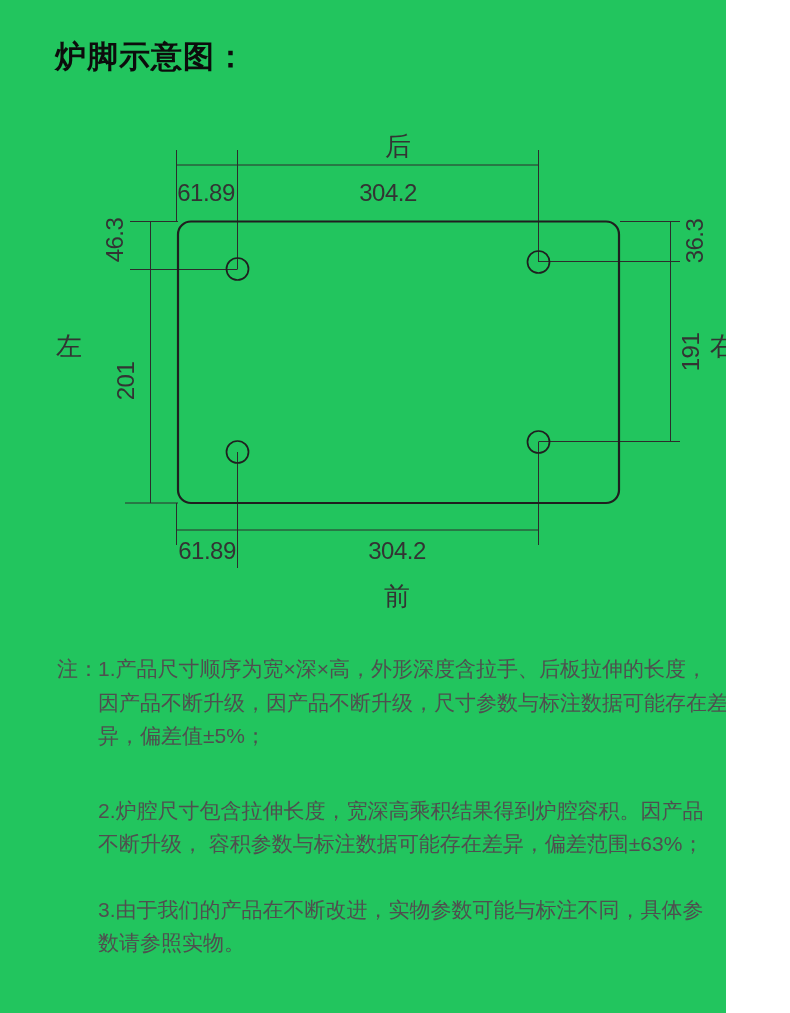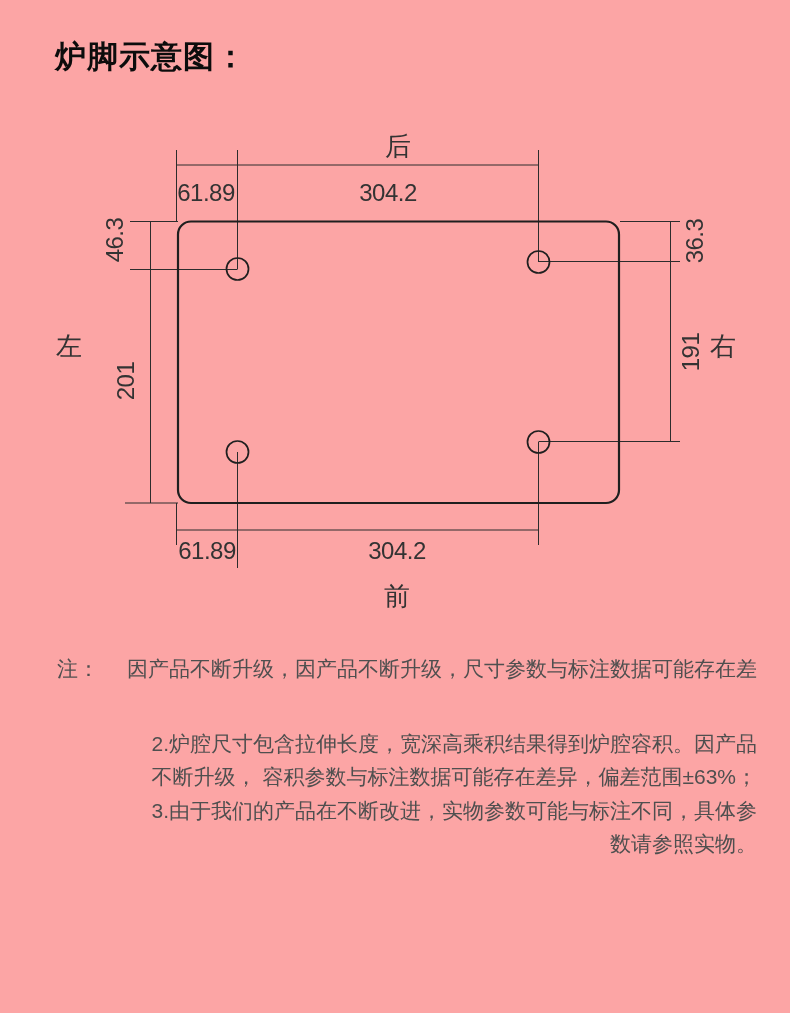--- a/index.html
+++ b/index.html
@@ -1,22 +1,21 @@
 <!DOCTYPE html>
 <html><head>
 <meta charset="utf-8">
 <style>
   html,body{margin:0;padding:0;background:#ffffff;}
   .page{
     position:relative;
-    width:790px;height:1013px;
-    background:#fca5a5;
+    width:726px;height:1013px;
+    background:#22c55e;
     overflow:hidden;
     font-family:"Liberation Sans","DejaVu Sans",sans-serif;
-    text-align:right;
   }
   .title{
     position:absolute;left:55px;top:36px;
     font-size:31px;font-weight:bold;color:#0c0c0c;
     letter-spacing:1px;white-space:nowrap;
   }
   .diagram{
     position:absolute;left:0;top:100px;width:790px;height:520px;
   }
   .diagram text{
@@ -27,21 +26,21 @@
   .dir-label{font-size:26px;fill:#2b2b2b;}
   .notes{
     position:absolute;left:57px;top:652px;width:700px;
     font-size:21px;line-height:33.5px;color:#4f4f4f;
   }
   .notes .note-label{
     position:absolute;left:0;top:0;
   }
   .note-para{position:relative;padding-left:41px;}
   .note-para.p2{margin-top:41px;}
-  .note-para.p3{}
+  .note-para.p3{margin-top:32px;}
   .note-line{white-space:nowrap;}
 </style>
 </head>
 <body>
 
 <div class="page">
 
   <div class="title">炉脚示意图：</div>
 
   <svg class="diagram" viewBox="0 0 790 520">
@@ -93,21 +92,23 @@
     <text class="dim-num" x="125" y="281" text-anchor="middle" dominant-baseline="central" transform="rotate(-90 125 281)">201</text>
 
     <text class="dim-num" x="694" y="141" text-anchor="middle" dominant-baseline="central" transform="rotate(-90 694 141)">36.3</text>
     <text class="dim-num" x="690" y="252" text-anchor="middle" dominant-baseline="central" transform="rotate(-90 690 252)">191</text>
   </svg>
 
   <div class="notes">
     <div class="note-label">注：</div>
 
     <div class="note-para p1">
+      <div class="note-line">1.产品尺寸顺序为宽×深×高，外形深度含拉手、后板拉伸的长度，</div>
       <div class="note-line">因产品不断升级，因产品不断升级，尺寸参数与标注数据可能存在差</div>
+      <div class="note-line">异，偏差值±5%；</div>
     </div>
 
     <div class="note-para p2">
       <div class="note-line">2.炉腔尺寸包含拉伸长度，宽深高乘积结果得到炉腔容积。因产品</div>
       <div class="note-line">不断升级， 容积参数与标注数据可能存在差异，偏差范围±63%；</div>
     </div>
 
     <div class="note-para p3">
       <div class="note-line">3.由于我们的产品在不断改进，实物参数可能与标注不同，具体参</div>
       <div class="note-line">数请参照实物。</div>

